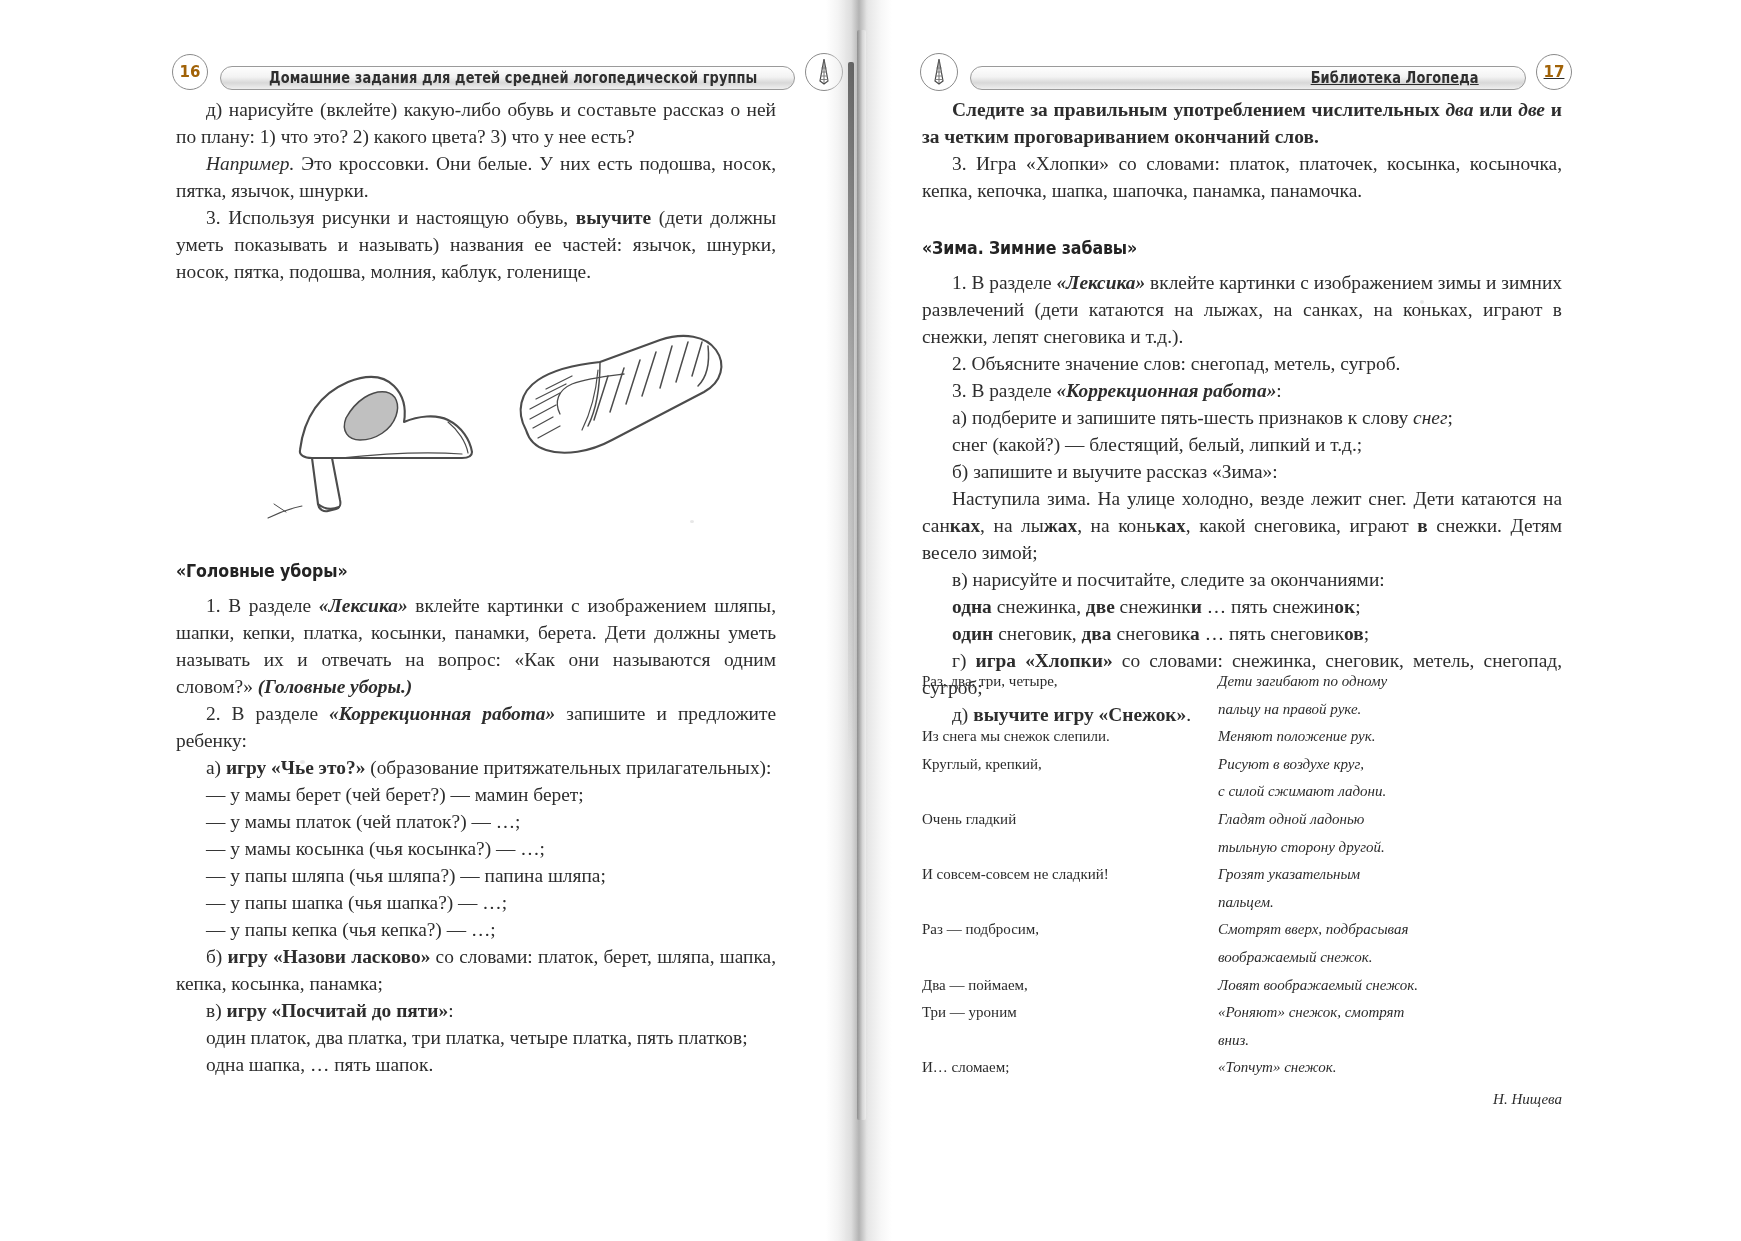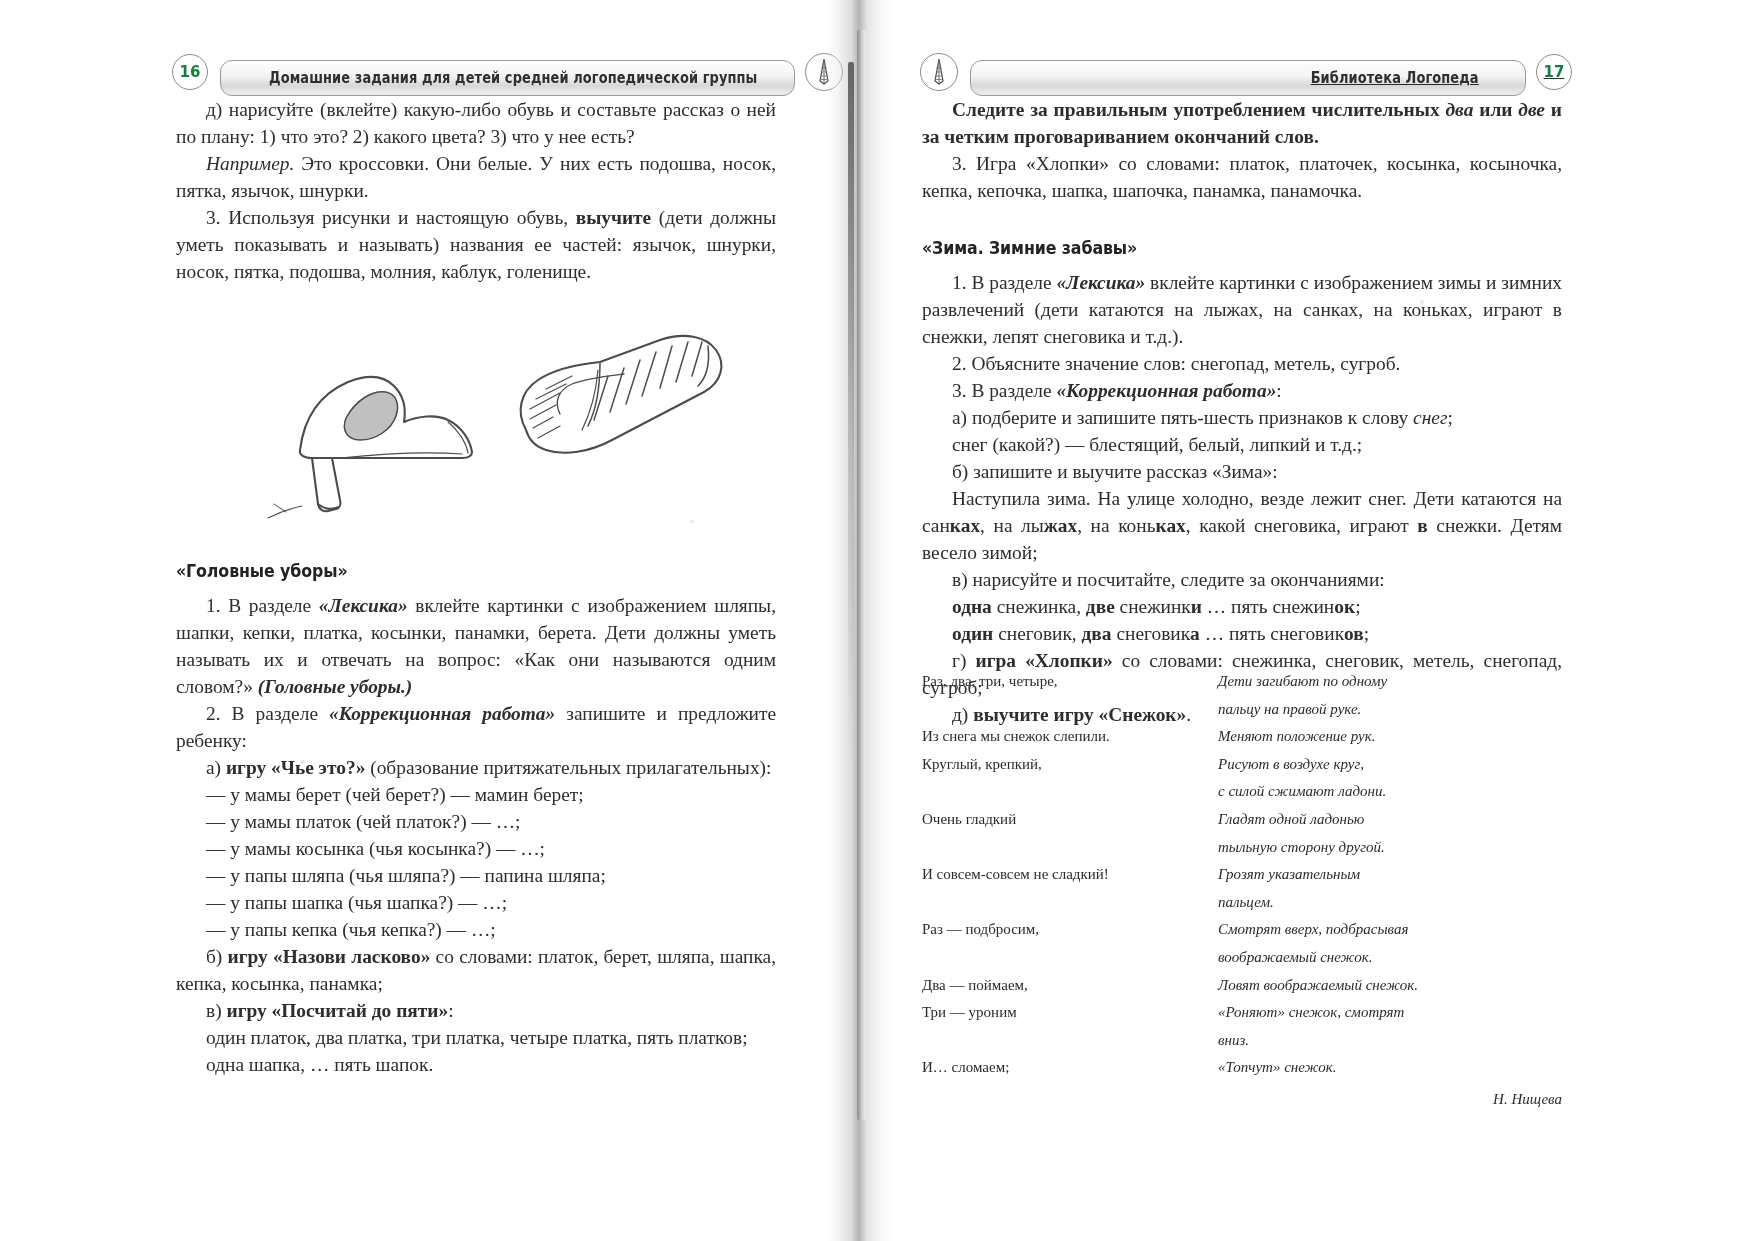--- a/index.html
+++ b/index.html
@@ -87,39 +87,39 @@
     width: 34px;
     height: 34px;
     border-radius: 50%;
     border: 1.3px solid #8b8b8b;
     display: flex;
     align-items: center;
     justify-content: center;
     font-family: "DejaVu Sans", sans-serif;
     font-weight: bold;
     font-size: 15px;
-    color: #15803d;
+    color: #a16207;
     flex: 0 0 auto;
     background: #fff;
   }
   .logo-circle {
     width: 36px;
     height: 36px;
     border-radius: 50%;
     border: 1.3px solid #8b8b8b;
     flex: 0 0 auto;
     position: relative;
     background: #fff;
     overflow: hidden;
   }
   .logo-circle svg { position: absolute; left: 0; top: 0; }
 
   .runbar {
     flex: 1 1 auto;
-    height: 36px;
+    height: 24px;
     border-radius: 12px;
     border: 1.2px solid #9a9a9a;
     background: linear-gradient(to bottom, #fefefe 0%, #f3f3f3 45%, #d8d8d8 72%, #efefef 100%);
     display: flex;
     align-items: center;
     box-sizing: border-box;
     position: relative;
     margin-top: 12px;
   }
   .runbar-left  { margin-left: 12px; margin-right: 10px; justify-content: flex-start; padding-left: 48px; }

